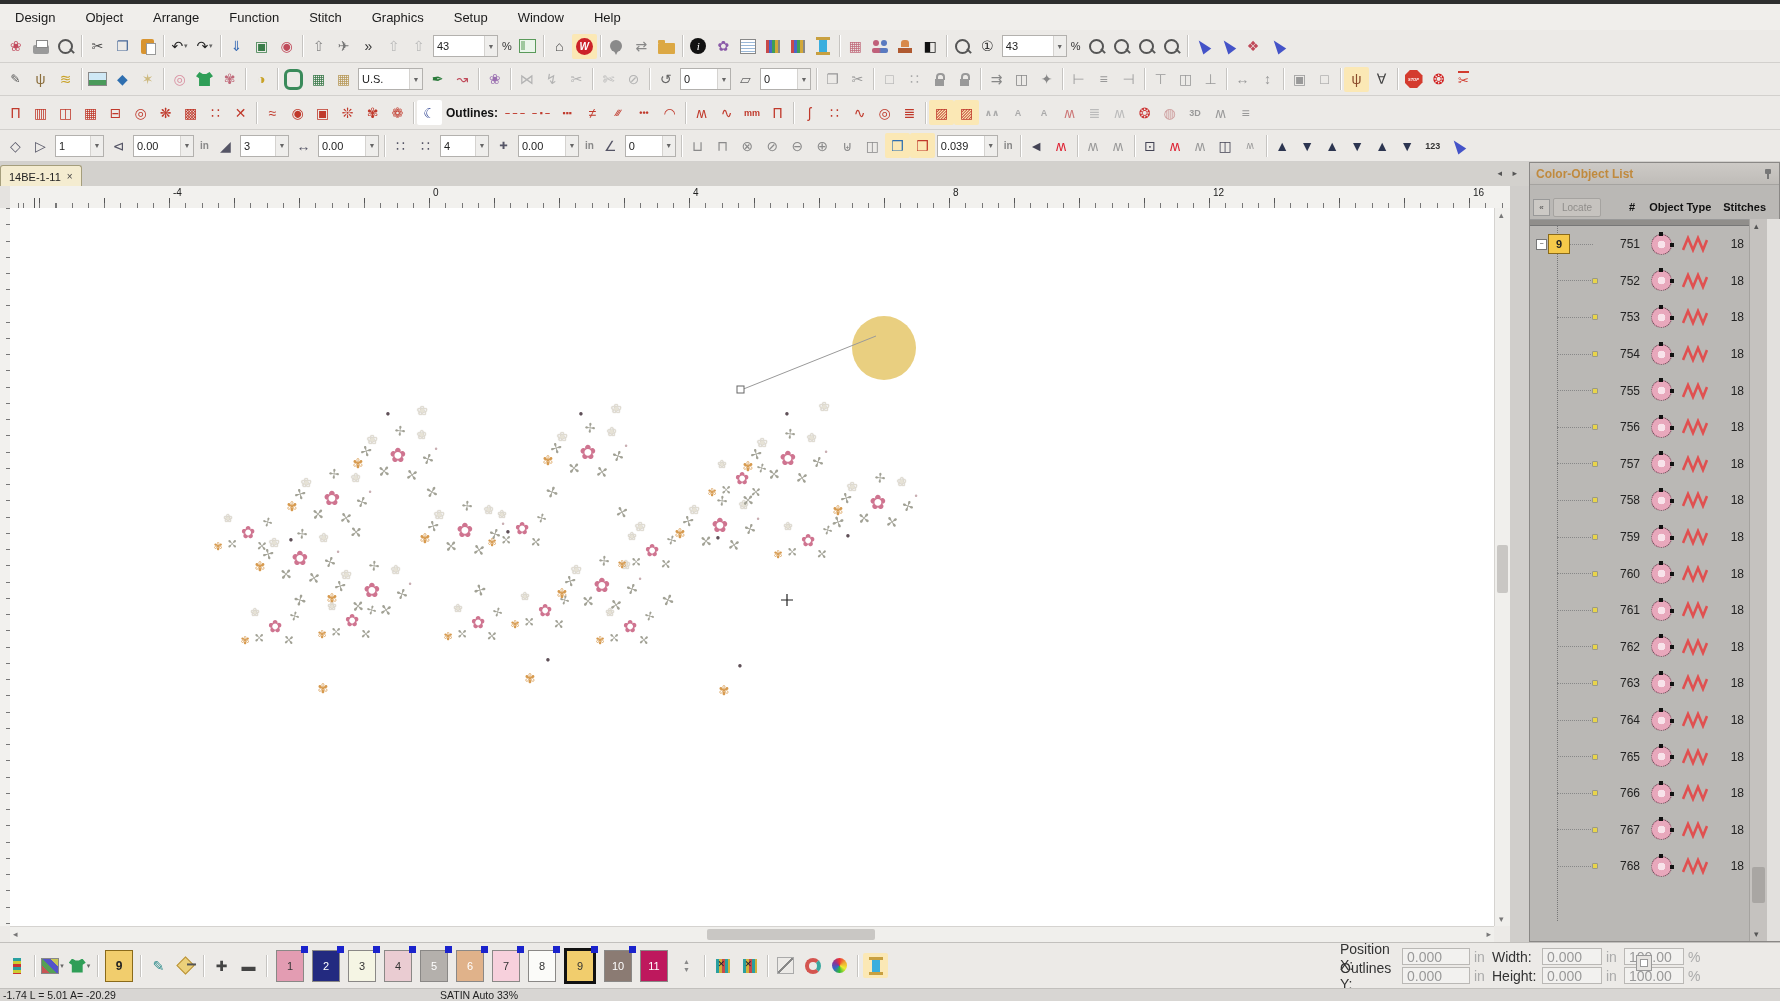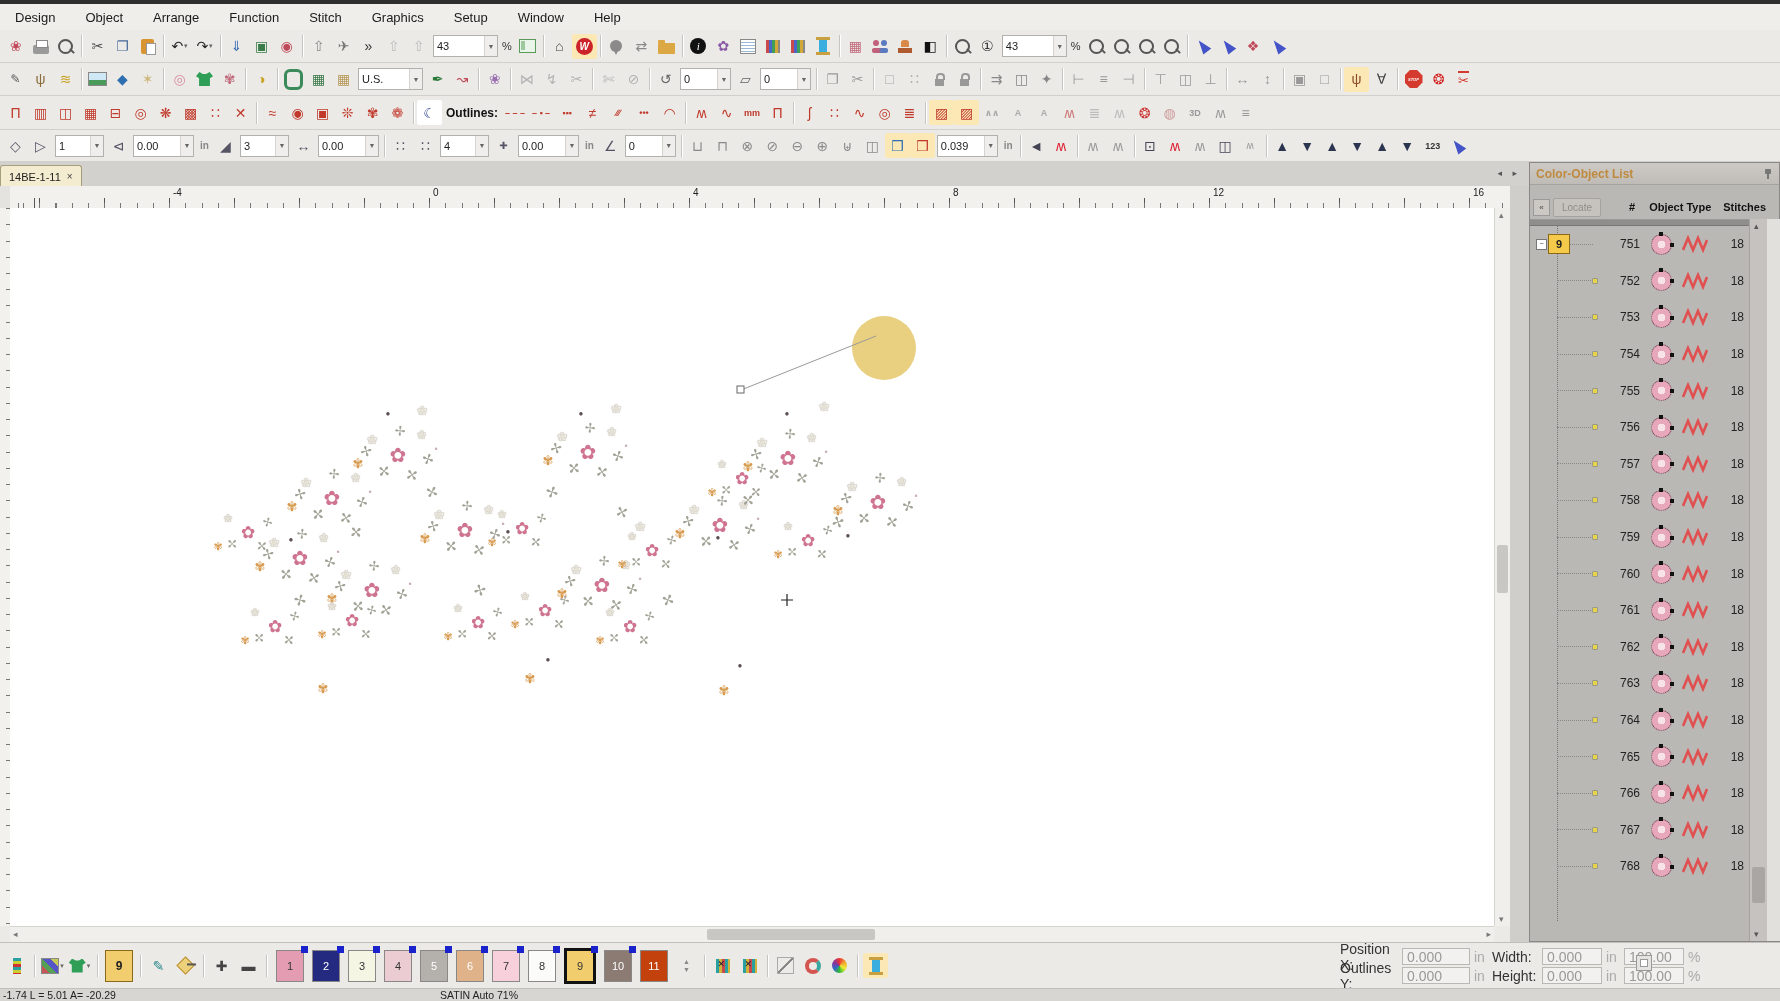--- a/index.html
+++ b/index.html
@@ -994,21 +994,21 @@
         <span class="sw" style="background: rgb(227, 156, 178); color: rgb(51, 51, 51);">1<span class="swb"></span></span>
         <span class="sw" style="background: rgb(35, 42, 128); color: rgb(255, 255, 255);">2<span class="swb"></span></span>
         <span class="sw" style="background: rgb(245, 245, 228); color: rgb(51, 51, 51);">3<span class="swb"></span></span>
         <span class="sw" style="background: rgb(234, 204, 210); color: rgb(51, 51, 51);">4<span class="swb"></span></span>
         <span class="sw" style="background: rgb(180, 176, 172); color: rgb(255, 255, 255);">5<span class="swb"></span></span>
         <span class="sw" style="background: rgb(224, 178, 138); color: rgb(255, 255, 255);">6<span class="swb"></span></span>
         <span class="sw" style="background: rgb(247, 208, 220); color: rgb(51, 51, 51);">7<span class="swb"></span></span>
         <span class="sw" style="background: rgb(251, 251, 249); color: rgb(51, 51, 51);">8<span class="swb"></span></span>
         <span class="sw sel" style="background: rgb(241, 205, 109); color: rgb(51, 51, 51);">9<span class="swb"></span></span>
         <span class="sw" style="background: rgb(139, 123, 115); color: rgb(255, 255, 255);">10<span class="swb"></span></span>
-        <span class="sw" style="background: #c2410c; color: rgb(255, 255, 255);">11</span>
+        <span class="sw" style="background: #be185d; color: rgb(255, 255, 255);">11</span>
       </div>
   <span id="bright" style="display:flex;align-items:center;gap:2px">
         <span class="tb-icon">
           <i class="ic ic-spin2"></i>
         </span>
         <span class="tb-sep"></span>
         <span class="tb-icon">
           <i class="ic ic-tmix"></i>
         </span>
         <span class="tb-icon">
@@ -1049,16 +1049,16 @@
       <span class="posunit">in</span>
       <span class="posbox sm">100.00</span>
       <span class="posunit">%</span>
     </div>
     <span id="plock"></span>
   </div>
 </div>
 
 <div id="statusbar">
   <span id="status-coords">-1.74 L =  5.01 A= -20.29</span>
-  <span id="status-mode">SATIN Auto 71%</span>
+  <span id="status-mode">SATIN Auto 33%</span>
 </div>
 
 </div>
 
 </body></html>

